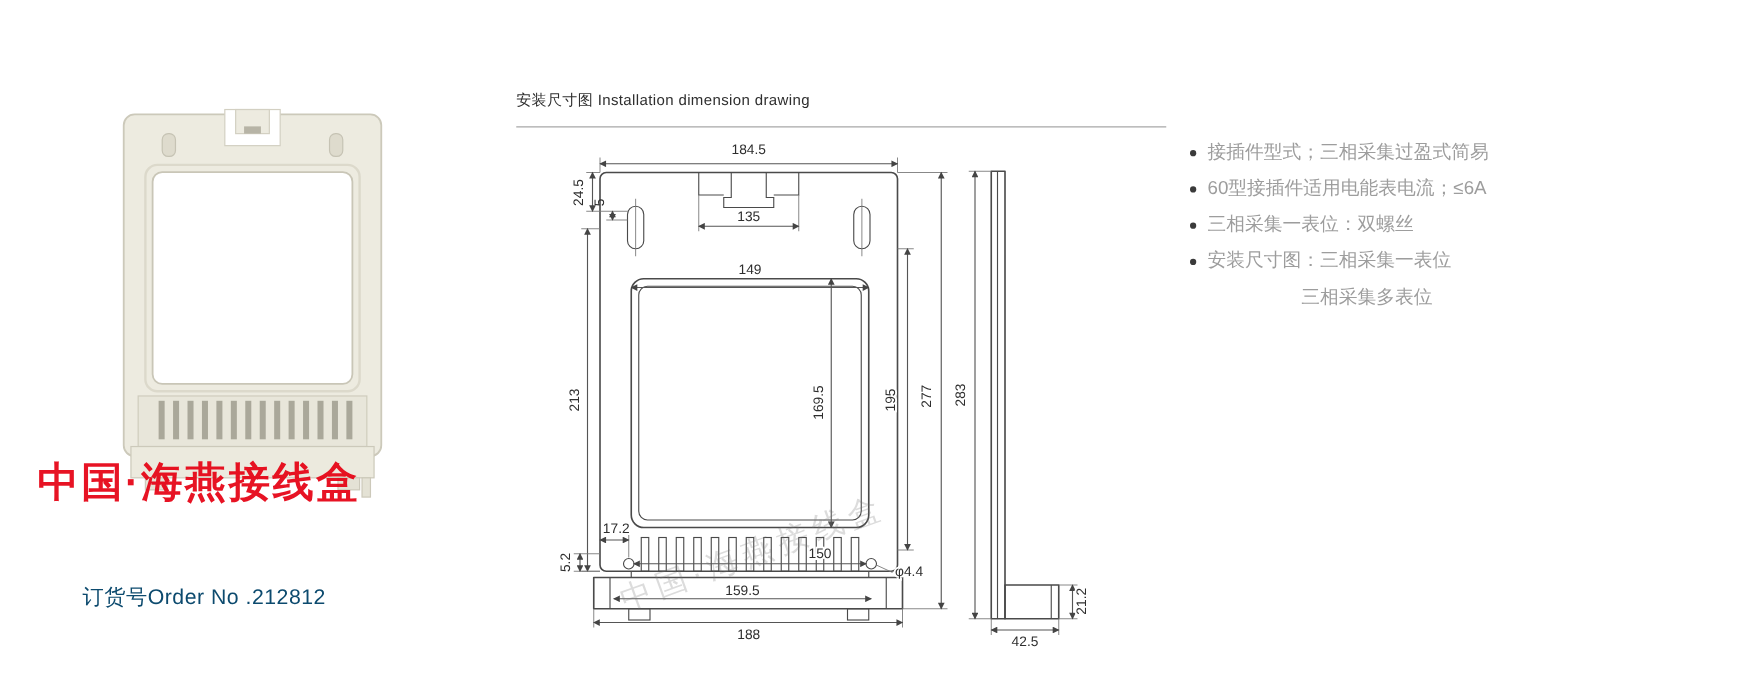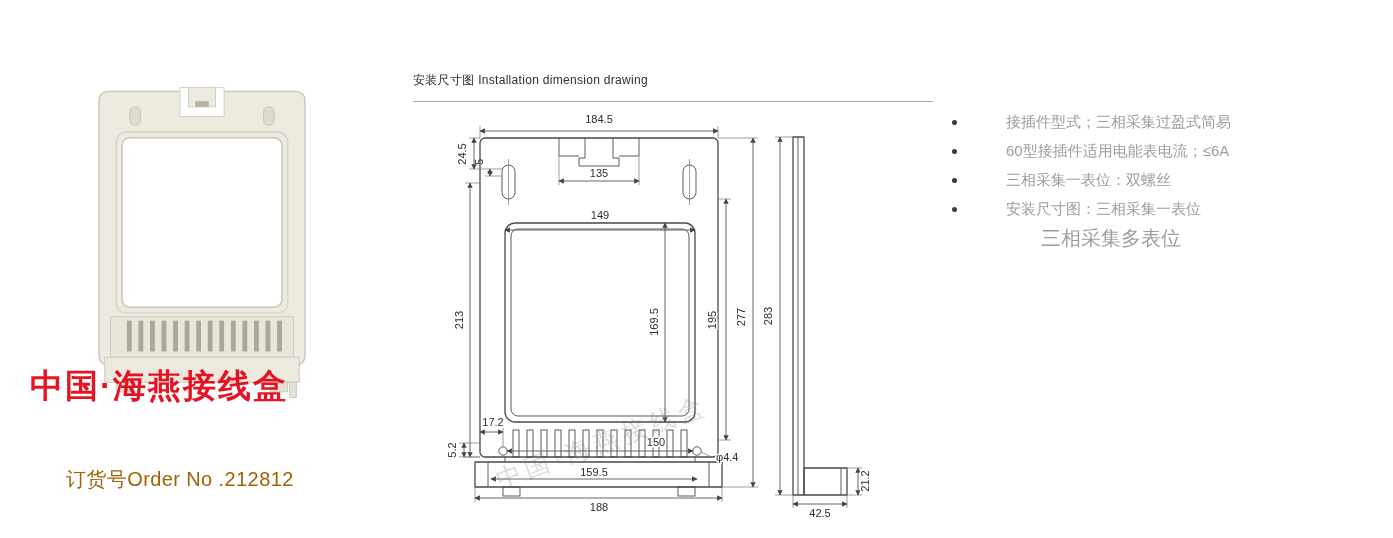--- a/index.html
+++ b/index.html
@@ -16,41 +16,41 @@
     padding-bottom:12px; border-bottom:1px solid #a8a8a8; letter-spacing:.3px;
   }
 
   .product-svg { display:block; margin-left:42px; width:260px; height:337px; }
 
   .red-watermark {
     position:absolute; left:0; top:286px; white-space:nowrap;
     font-size:33px; font-weight:700; letter-spacing:2px;
     color:#e60012; opacity:.92;
   }
-  .order-no { position:absolute; left:36px; top:388px; font-size:20px; color:#a16207; letter-spacing:.4px; }
+  .order-no { position:absolute; left:36px; top:388px; font-size:17px; color:#0c4a6e; letter-spacing:.4px; }
 
   .dim-svg { display:block; margin-top:8px; width:520px; height:415px; }
   .outline { fill:none; stroke:#4a4a4a; stroke-width:1.3; stroke-linejoin:round; }
   .thin    { fill:none; stroke:#4a4a4a; stroke-width:0.9; }
   .dim     { fill:none; stroke:#555555; stroke-width:0.9; }
   .ext     { fill:none; stroke:#777777; stroke-width:0.7; }
   .dimtext { font-family:"Liberation Sans", sans-serif; font-size:11px; fill:#2e2e2e; }
   .halo    { stroke:#ffffff; stroke-width:3px; paint-order:stroke; }
 
   .mid-watermark {
     position:absolute; left:84px; top:392px; white-space:nowrap;
     transform:rotate(-20deg); transform-origin:left center;
     font-size:25px; letter-spacing:5px; color:rgba(120,120,120,.26);
     pointer-events:none;
   }
 
   .conn-list { list-style:none; margin:42px 0 0 0; padding:0; }
-  .conn-item { display:flex; align-items:flex-start; margin-bottom:13px; font-size:15px; line-height:16px; color:#9d9d9d;gap:40px; }
+  .conn-item { display:flex; align-items:flex-start; margin-bottom:13px; font-size:15px; line-height:16px; color:#9d9d9d; }
   .dot { flex:none; width:5px; height:5px; border-radius:50%; background:#3a3a3a; margin:6px 9px 0 2px; }
-  .conn-cont { margin-left:91px; margin-top:0; font-size:20px; line-height:16px; color:#9d9d9d; }
+  .conn-cont { margin-left:91px; margin-top:0; font-size:15px; line-height:16px; color:#9d9d9d; }
 </style>
 </head>
 <body>
 
 <div class="col-left">
 
   <svg class="product-svg" viewBox="0 0 270 350">
     <g>
       <rect x="28" y="14" width="214" height="284" rx="9" fill="#edebe0" stroke="#ccc9ba" stroke-width="1.5"></rect>
 

